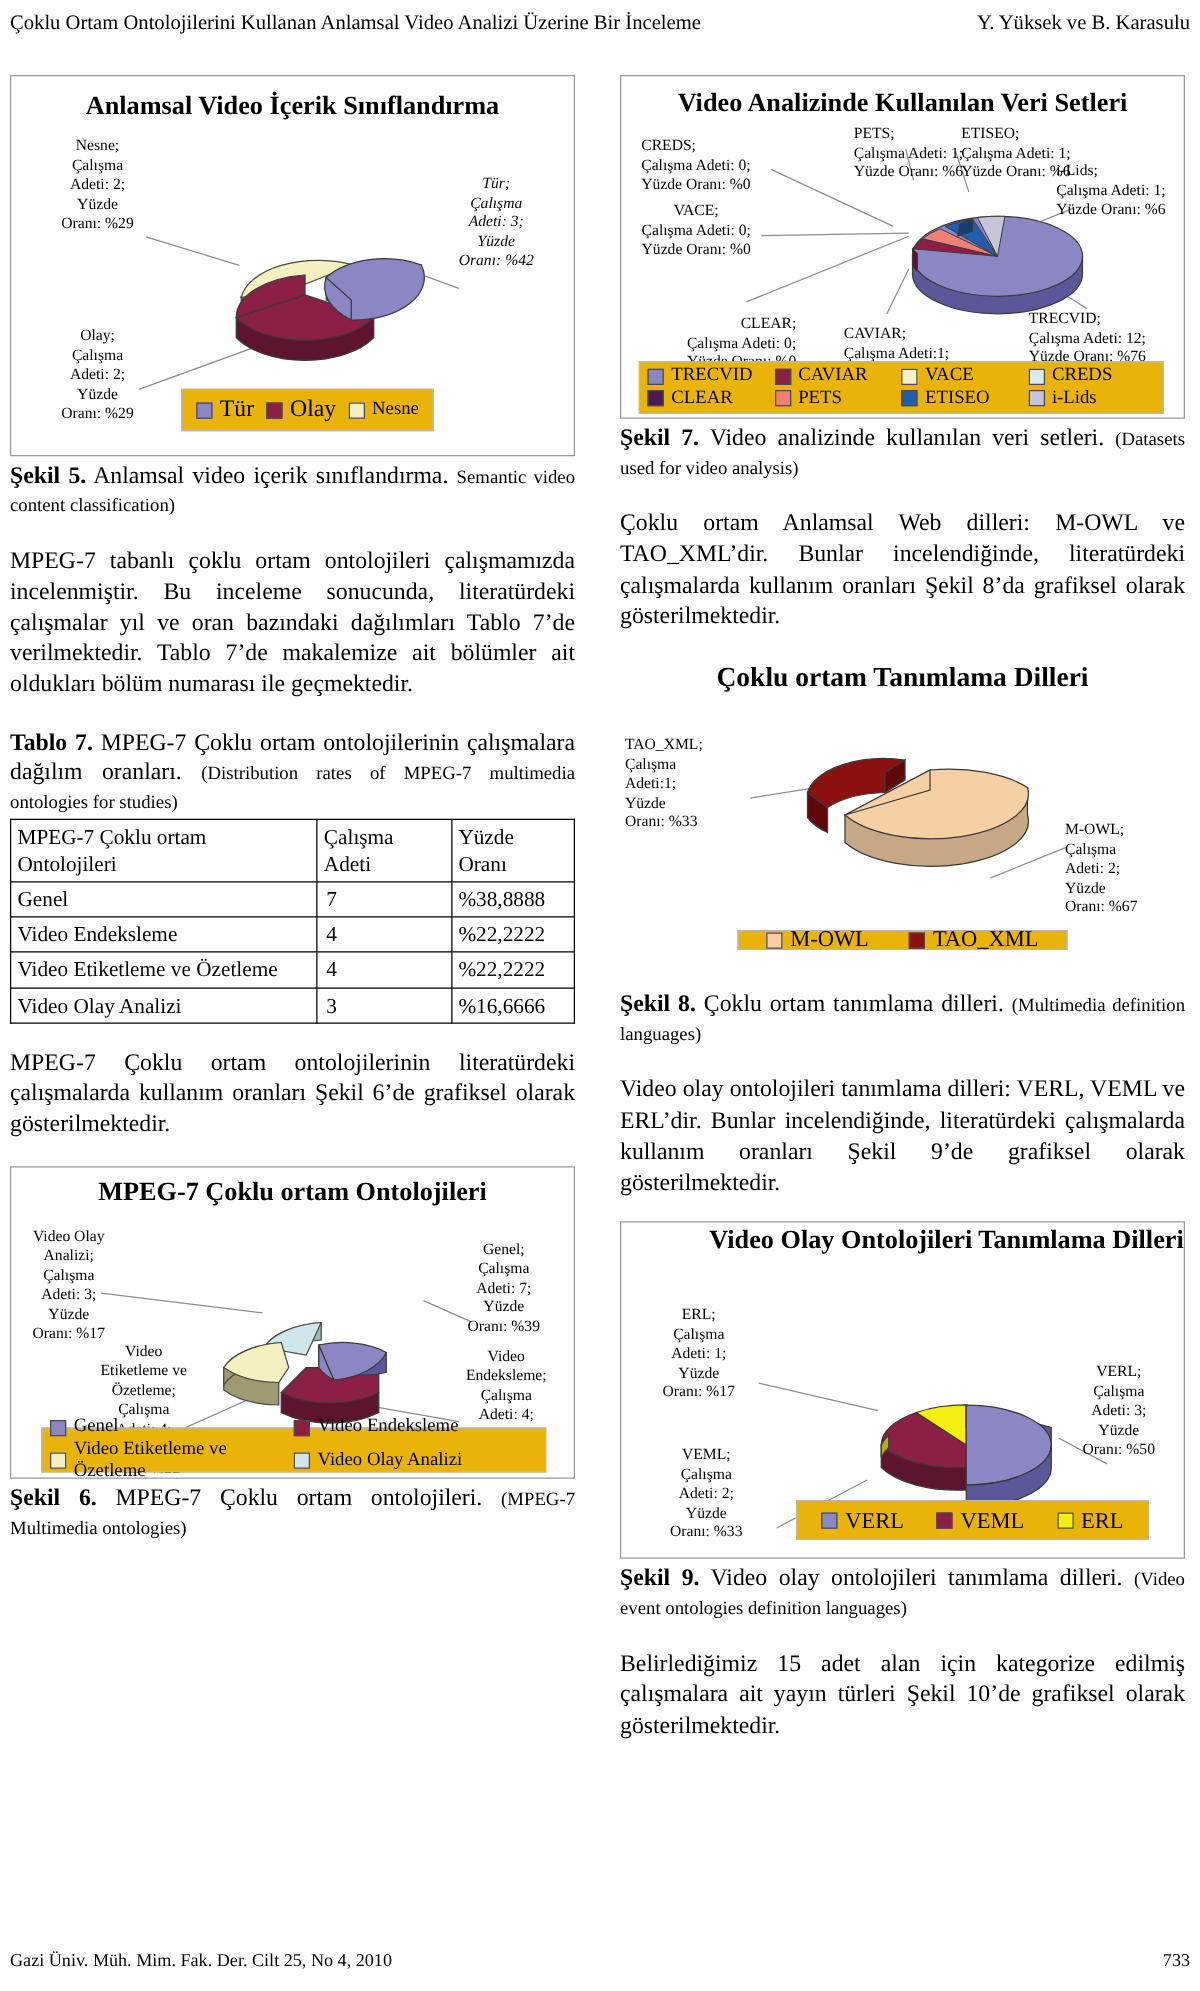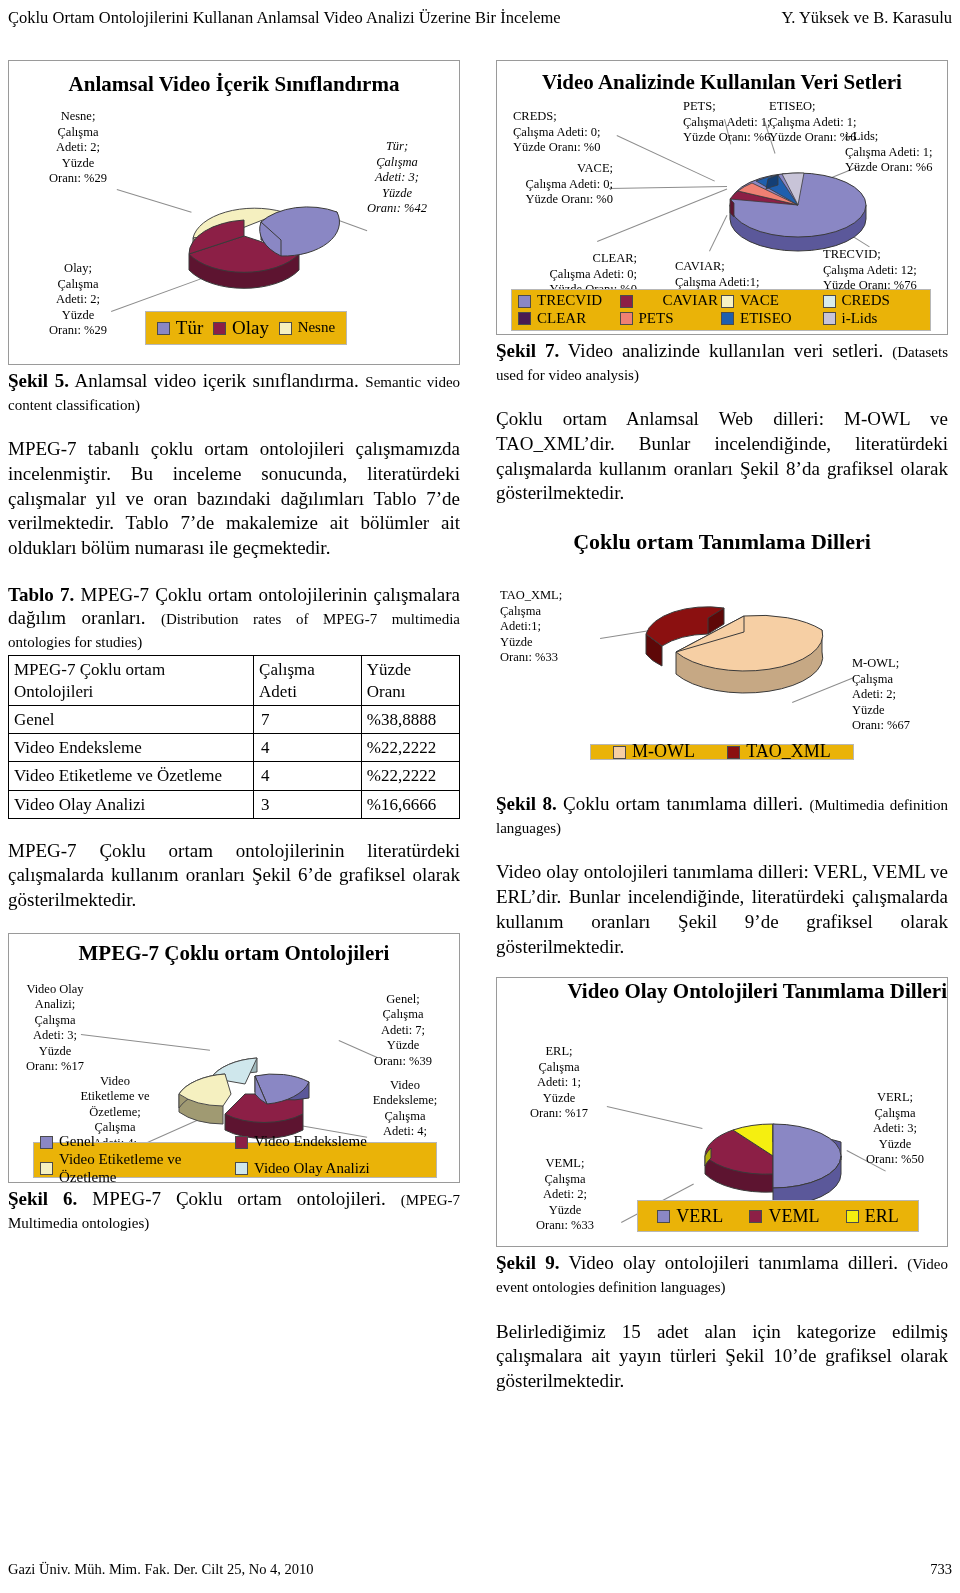--- a/index.html
+++ b/index.html
@@ -299,21 +299,21 @@
         <path d="M18,30 L18,44 A68,32 0 0 0 22,48 L22,34 Z" fill="#5d1430" stroke="#3a3a3a" stroke-width="0.8"></path>
         <path d="M86,36 L26,22 A68,32 0 0 1 40,14 Z" fill="#ef8073" stroke="#3a3a3a" stroke-width="0.8"></path>
         <path d="M86,36 L44,12 A68,32 0 0 1 66,6 L86,36 Z" fill="#1f5fae" stroke="#3a3a3a" stroke-width="0.8"></path>
         <path d="M66,6 L66,16 A68,32 0 0 0 54,20 L56,10 Z" fill="#143f75" stroke="#3a3a3a" stroke-width="0.8"></path>
         <path d="M86,36 L70,5 A68,32 0 0 1 92,4 Z" fill="#c8c4d8" stroke="#3a3a3a" stroke-width="0.8"></path>
       </svg>
 
       <div class="lbl" style="left:16px;top:48px;width:112px;text-align:left;">CREDS;
 Çalışma Adeti: 0;
 Yüzde Oranı: %0</div>
-      <div class="lbl" style="left:4px;top:100px;width:112px;text-align:right;">VACE;
+      <div class="lbl" style="left:4px;top:100px;width:112px;text-align:center;">VACE;
 Çalışma Adeti: 0;
 Yüzde Oranı: %0</div>
       <div class="lbl" style="left:28px;top:190px;width:112px;text-align:right;">CLEAR;
 Çalışma Adeti: 0;
 Yüzde Oranı: %0</div>
       <div class="lbl" style="left:178px;top:198px;width:112px;text-align:left;">CAVIAR;
 Çalışma Adeti:1;
 Yüzde Oranı: %6</div>
       <div class="lbl" style="left:186px;top:38px;width:112px;text-align:left;">PETS;
 Çalışma Adeti: 1;
@@ -326,21 +326,21 @@
 Yüzde Oranı: %6</div>
       <div class="lbl" style="left:326px;top:186px;width:118px;text-align:left;">TRECVID;
 Çalışma Adeti: 12;
 Yüzde Oranı: %76</div>
 
       <div class="legend" style="left:14px;top:228px;width:420px;height:42px;">
         <div class="lg-item" style="width:25%;">
             <span class="sw" style="background:#8a87c4"></span>
             <span>TRECVID</span>
           </div>
-        <div class="lg-item" style="width:25%;gap:24px;">
+        <div class="lg-item" style="width:25%;">
             <span class="sw" style="background:#8c1f46"></span>
             <span>CAVIAR</span>
           </div>
         <div class="lg-item" style="width:25%;">
             <span class="sw" style="background:#f7f2c4"></span>
             <span>VACE</span>
           </div>
         <div class="lg-item" style="width:25%;">
             <span class="sw" style="background:#d8eced"></span>
             <span>CREDS</span>

